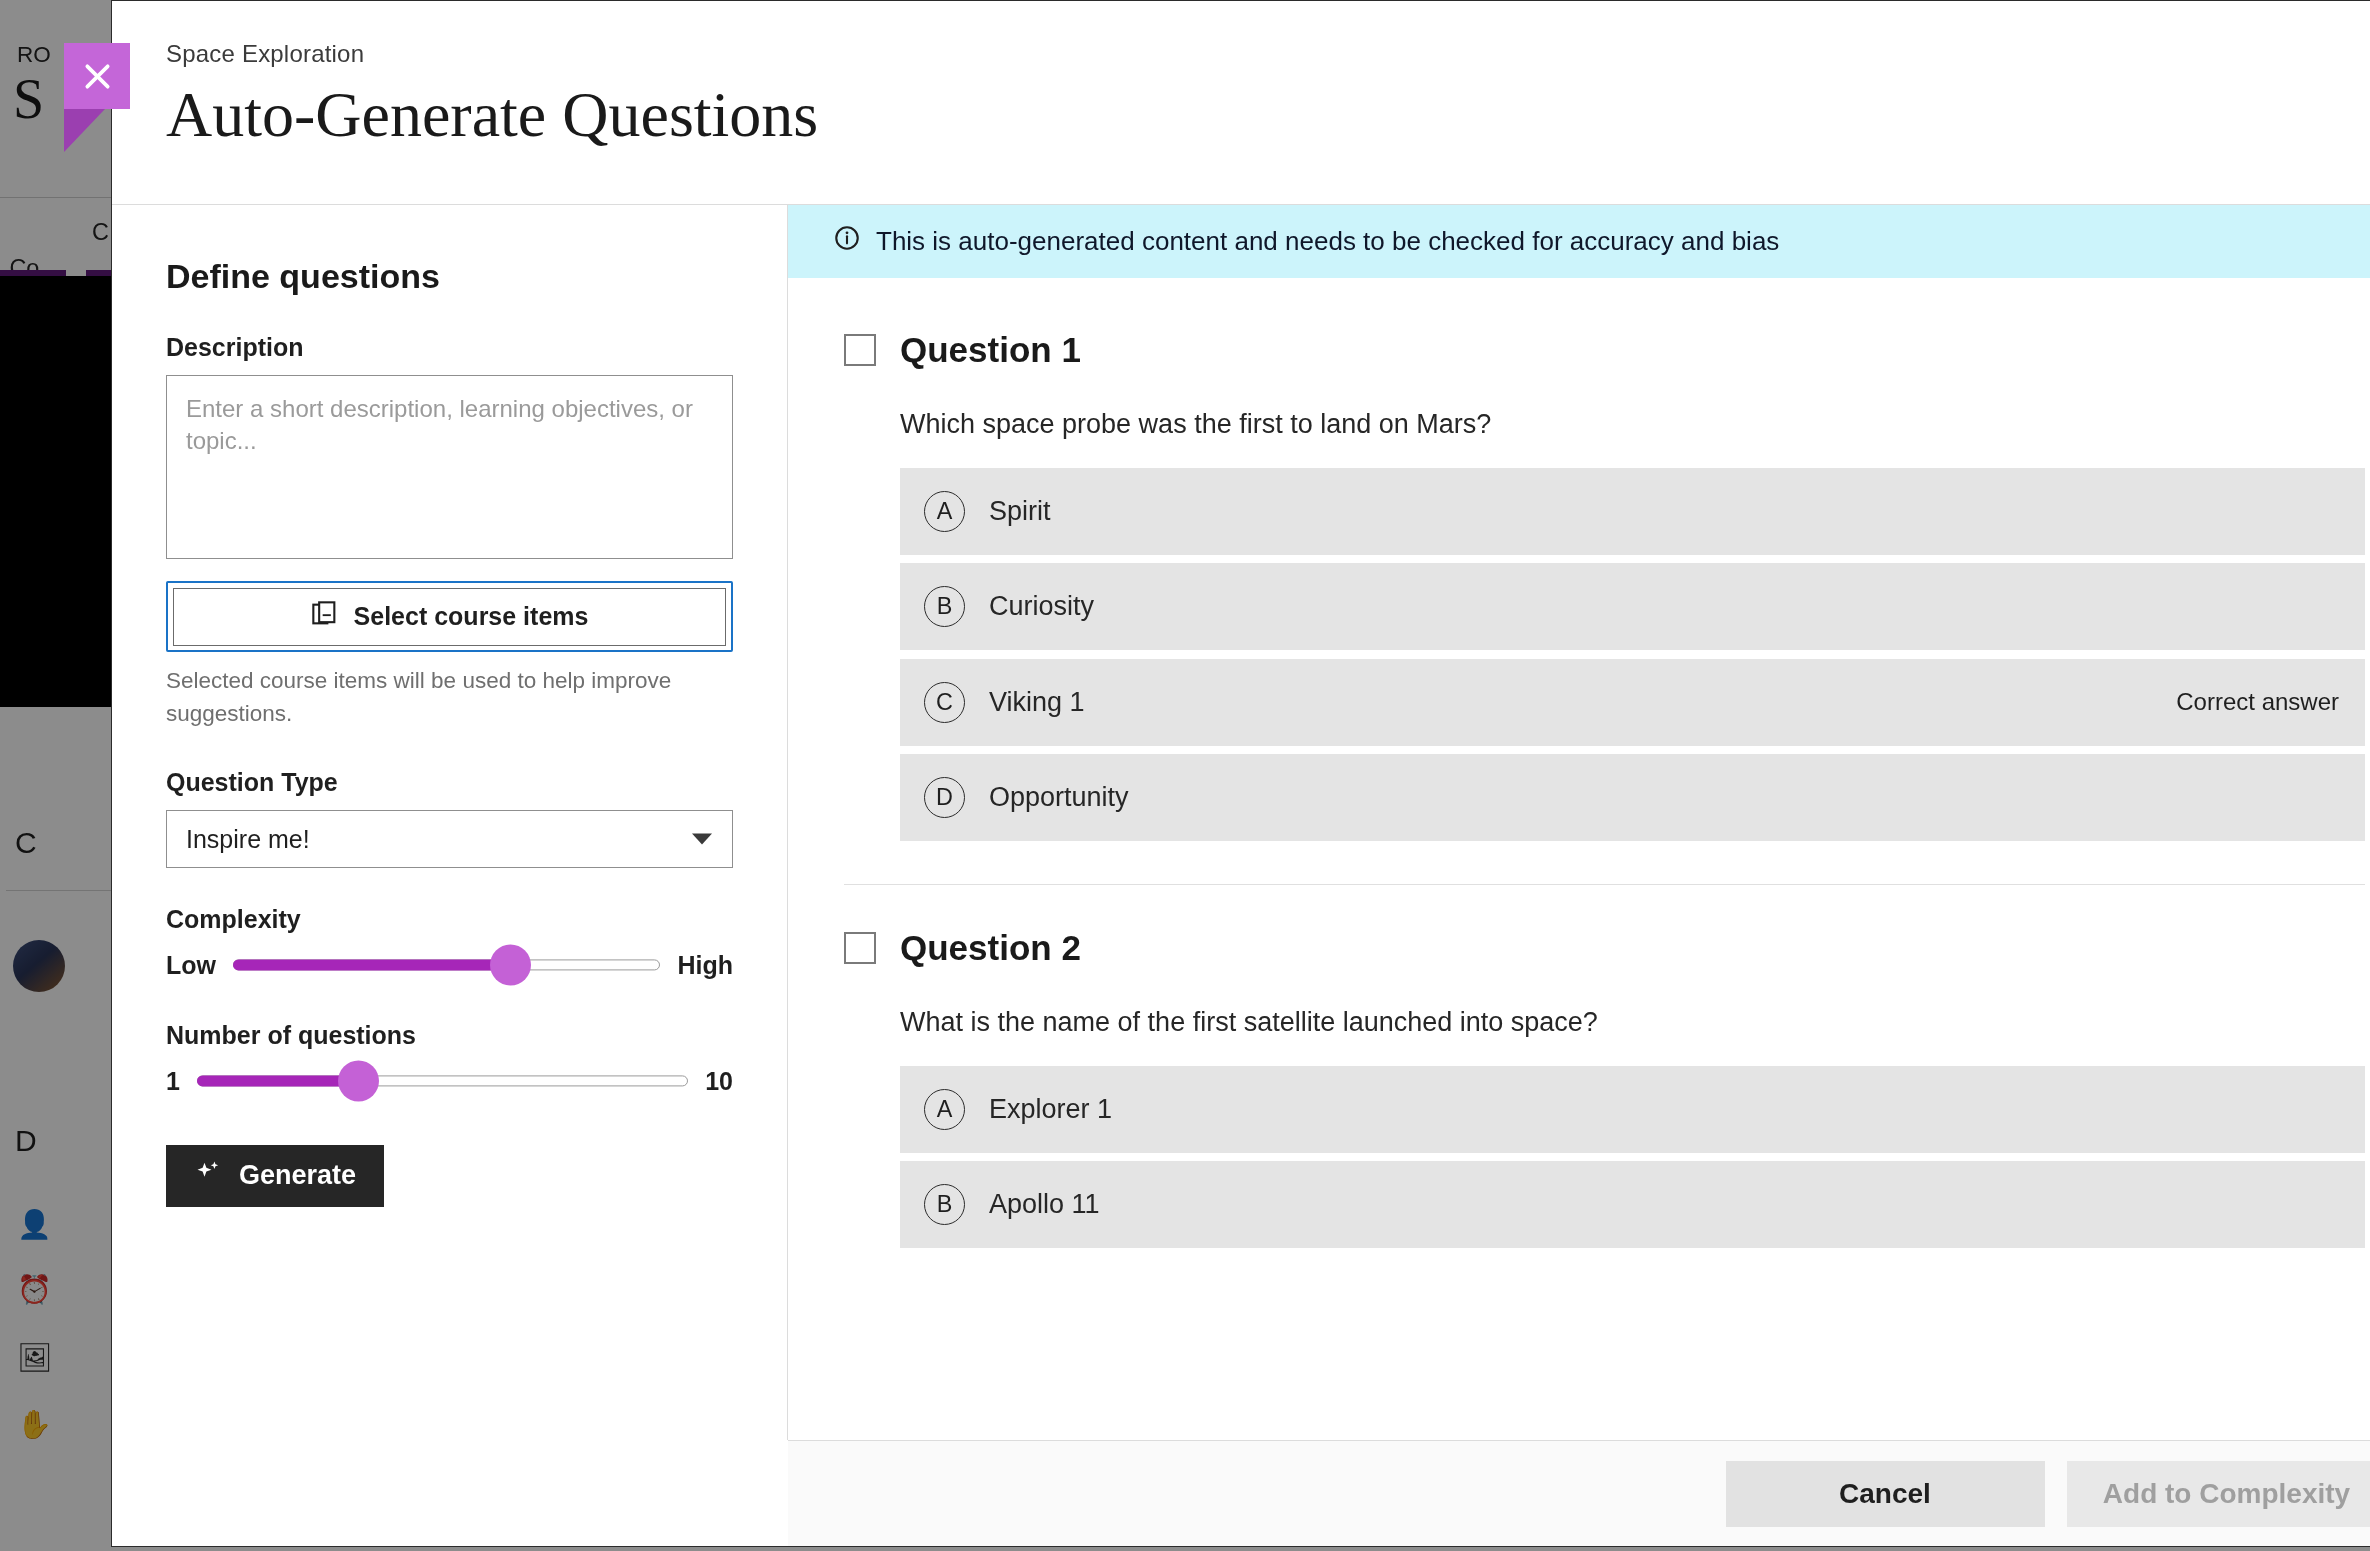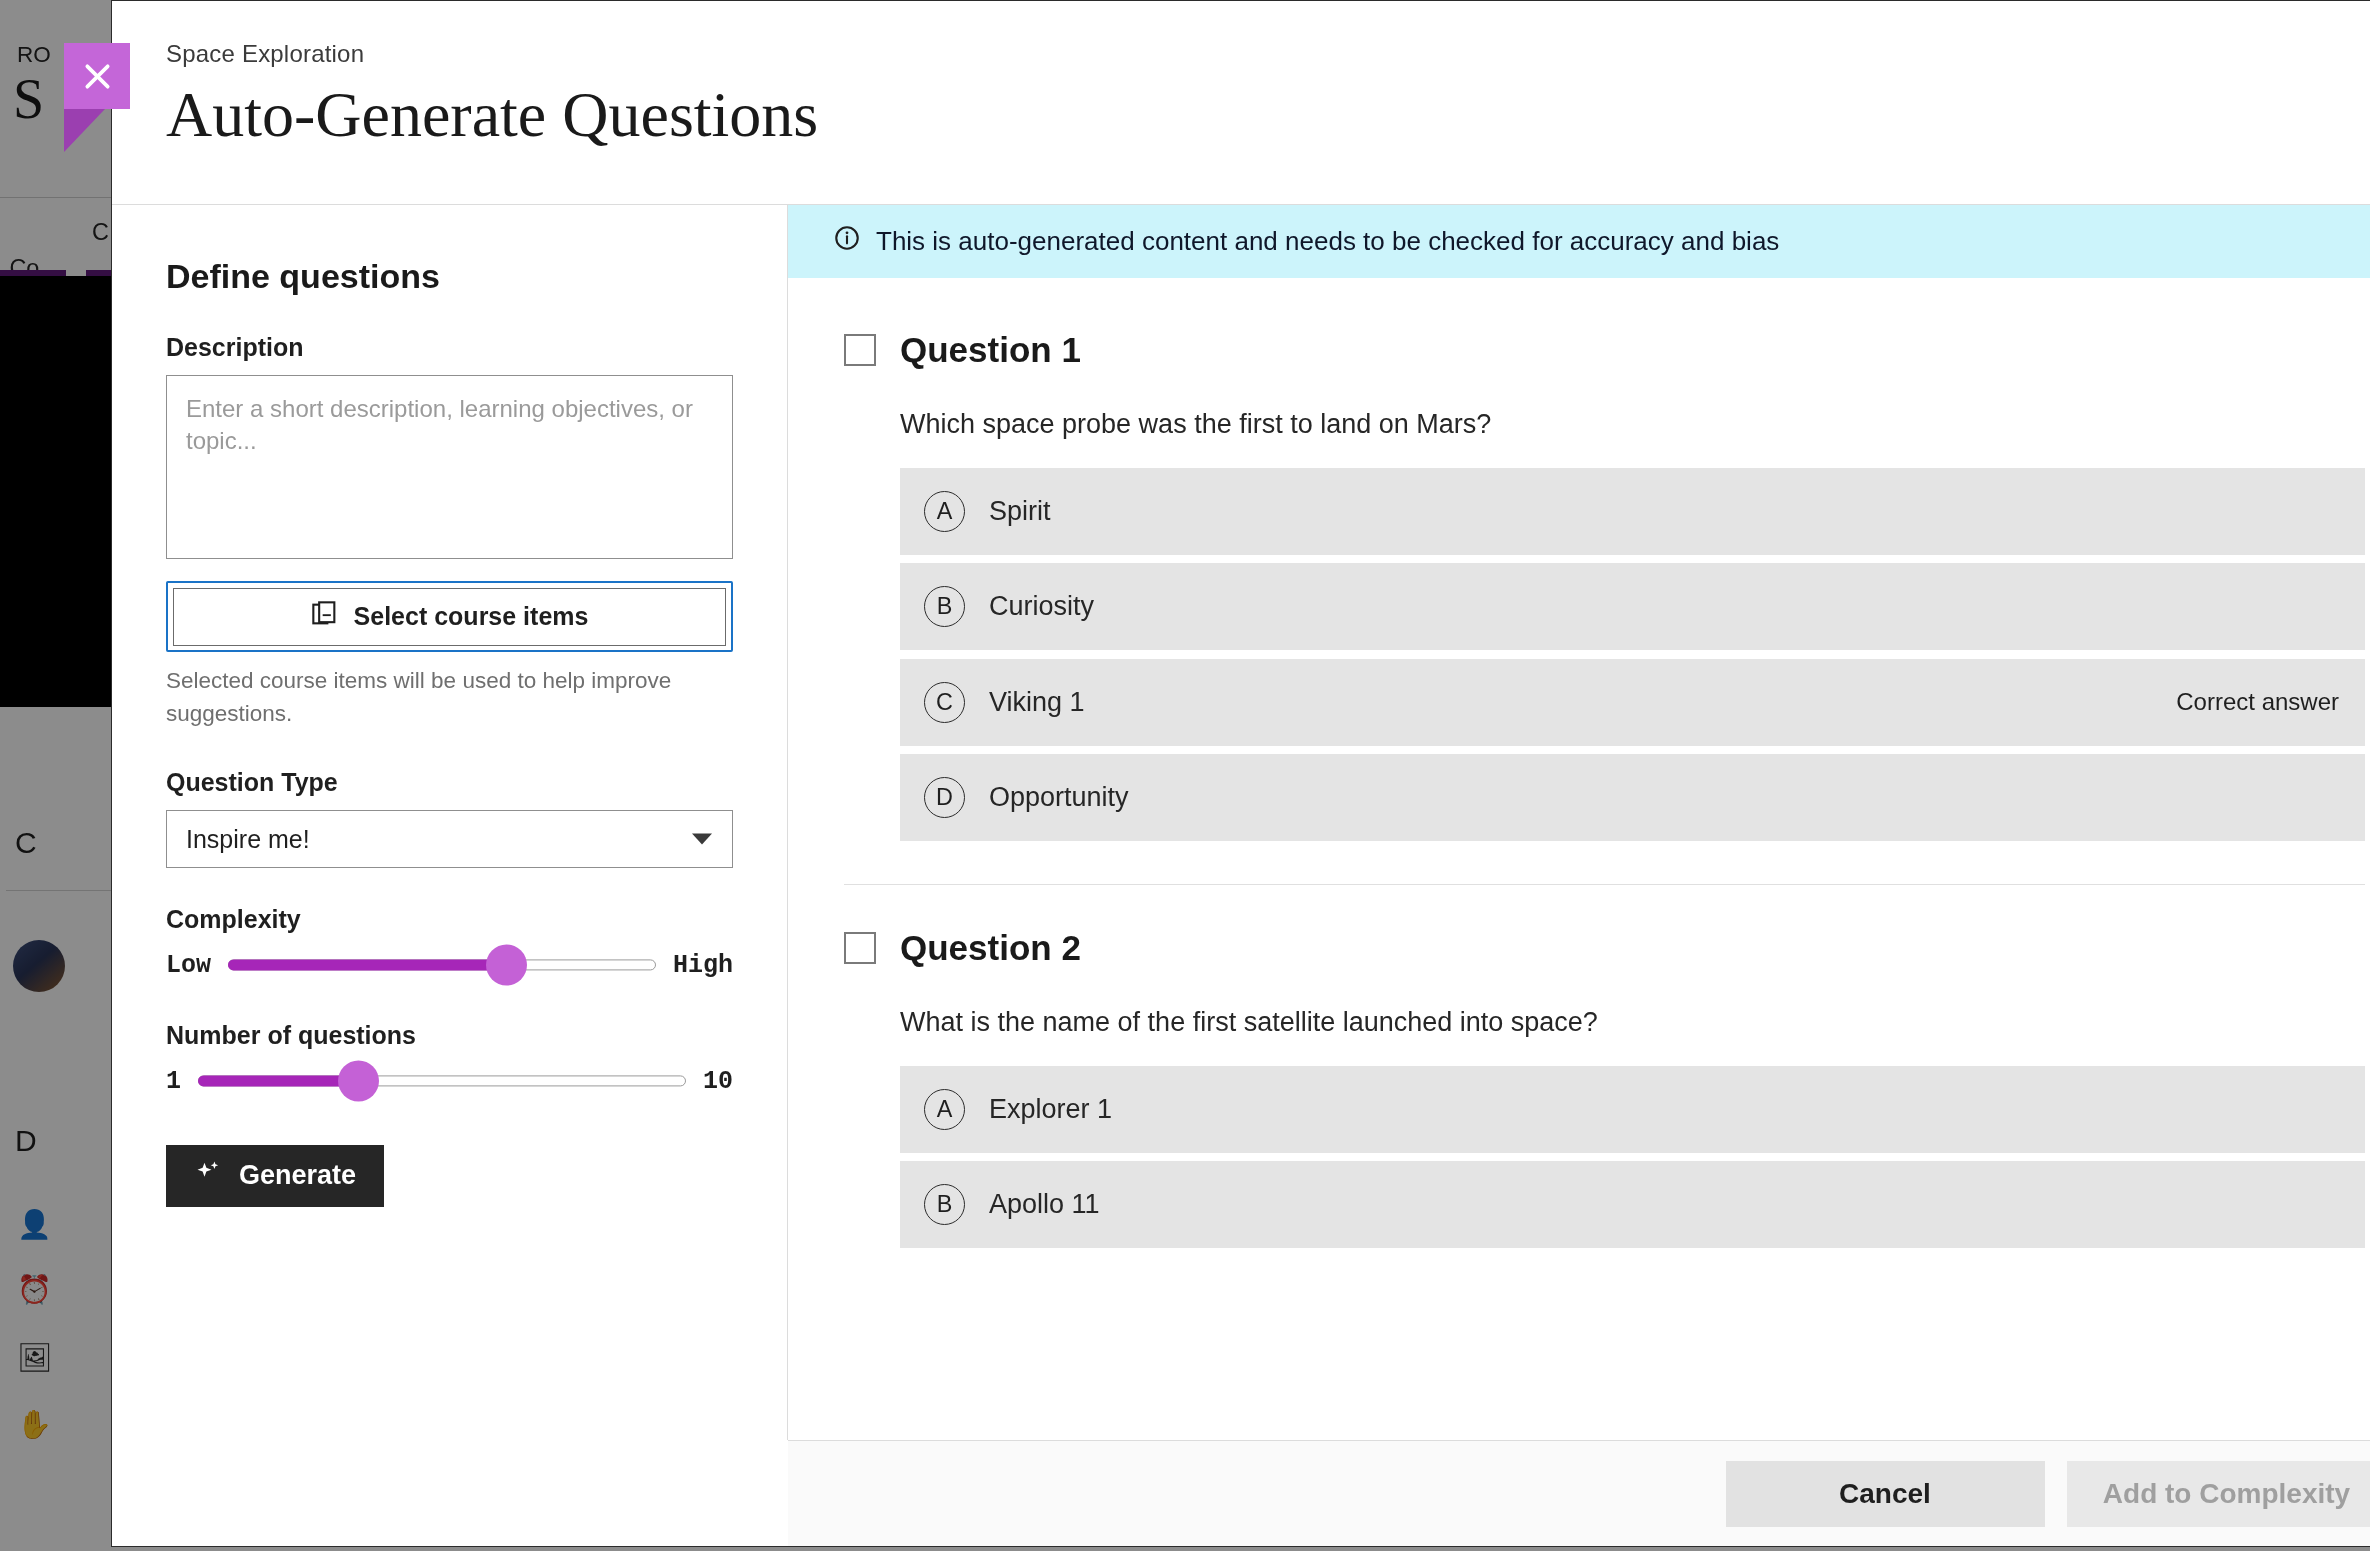--- a/index.html
+++ b/index.html
@@ -305,21 +305,20 @@
     border-left: 10.3px solid transparent;
     border-right: 10.3px solid transparent;
     border-top: 11.2px solid #3a3a3a;
   }
 
   .slider-row {
     display: flex;
     align-items: center;
     gap: 17px;
     margin-top: 13px;
-    font-family: Liberation Mono, monospace;
   }
   .slider-end {
     font-size: 25px;
     font-weight: bold;
     color: #1f1f1f;
     white-space: nowrap;
   }
   .slider {
     position: relative;
     flex: 1 1 auto;

